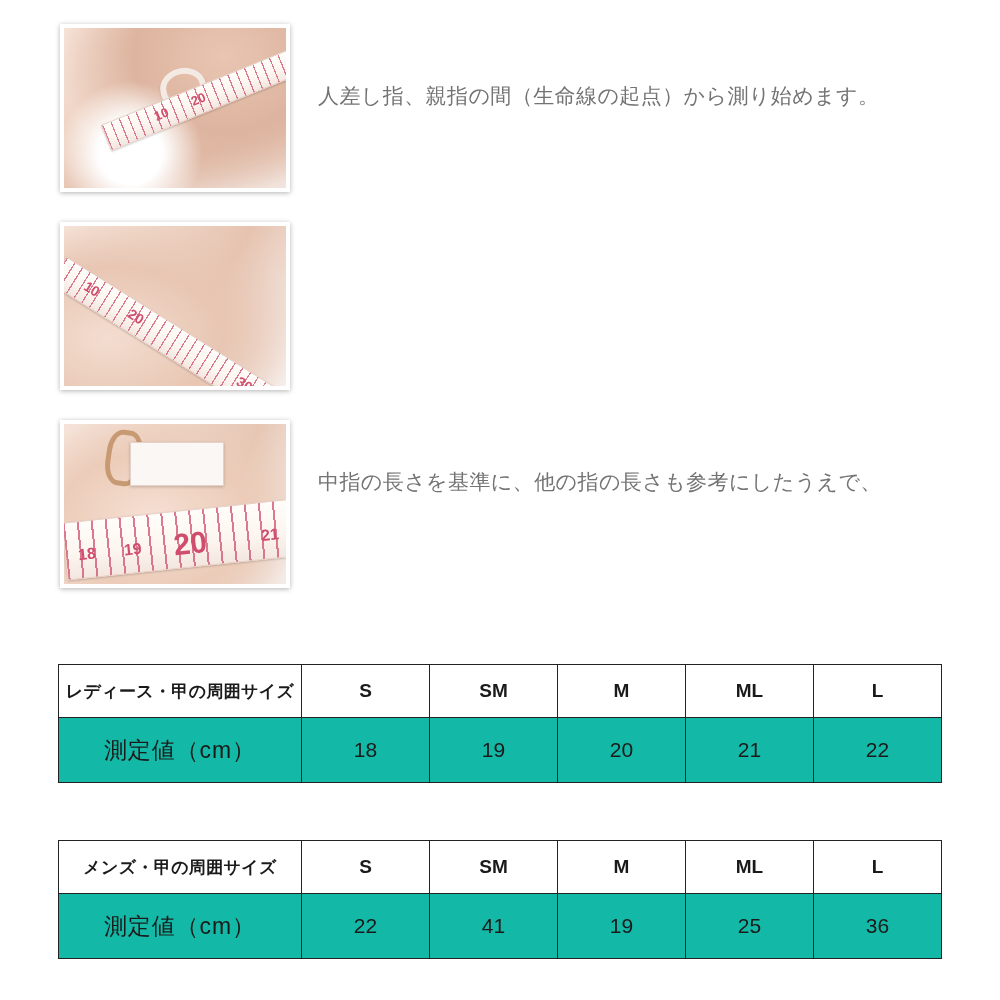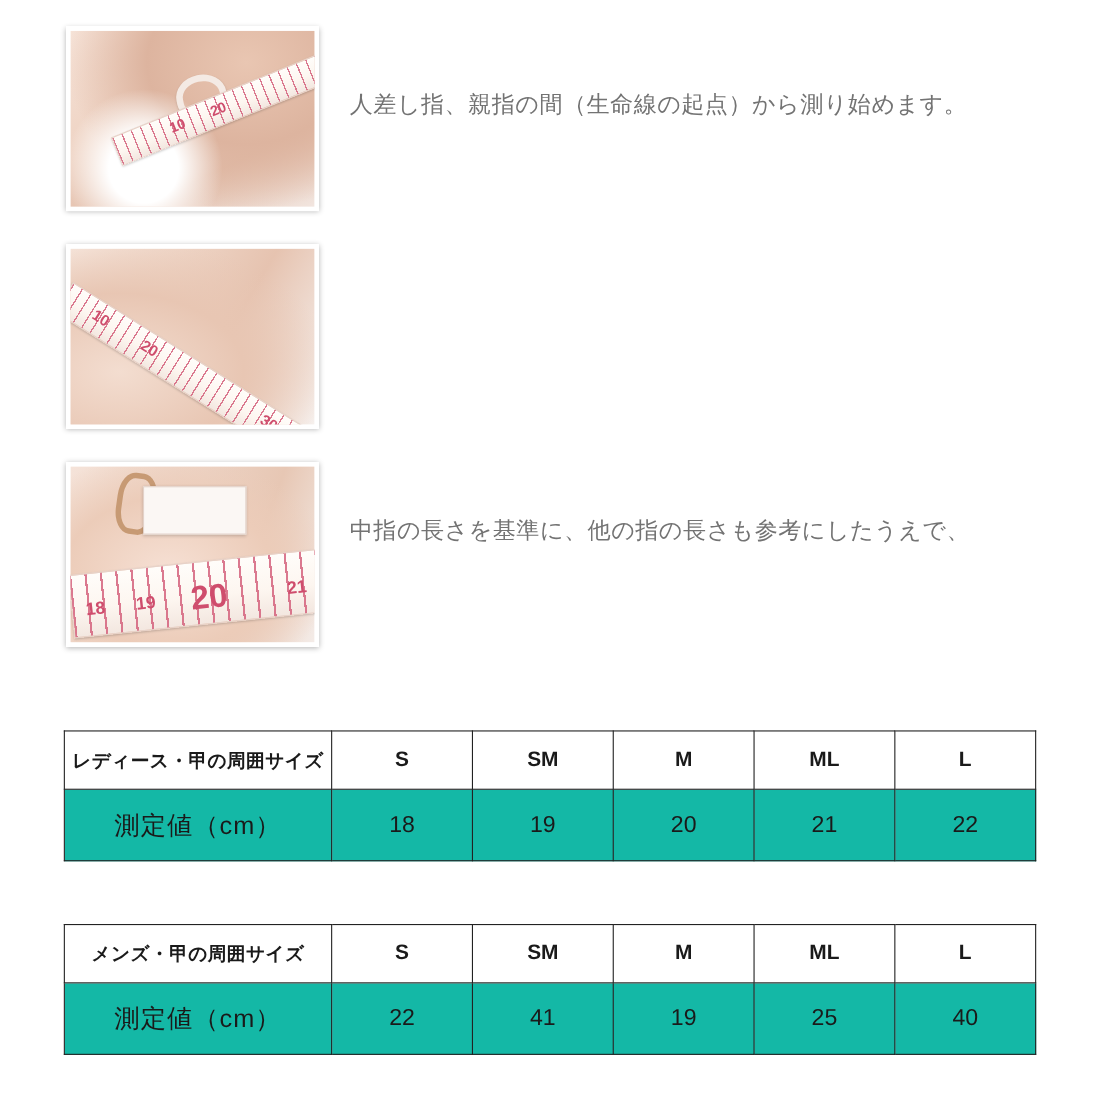--- a/index.html
+++ b/index.html
@@ -339,19 +339,19 @@
           <th>L</th>
         </tr>
       </thead>
       <tbody>
         <tr>
           <td class="row-label">測定値（cm）</td>
           <td>22</td>
           <td>41</td>
           <td>19</td>
           <td>25</td>
-          <td>40</td>
+          <td>36</td>
         </tr>
       </tbody>
     </table>
   </div>
 
 </div>
 
 </body></html>

